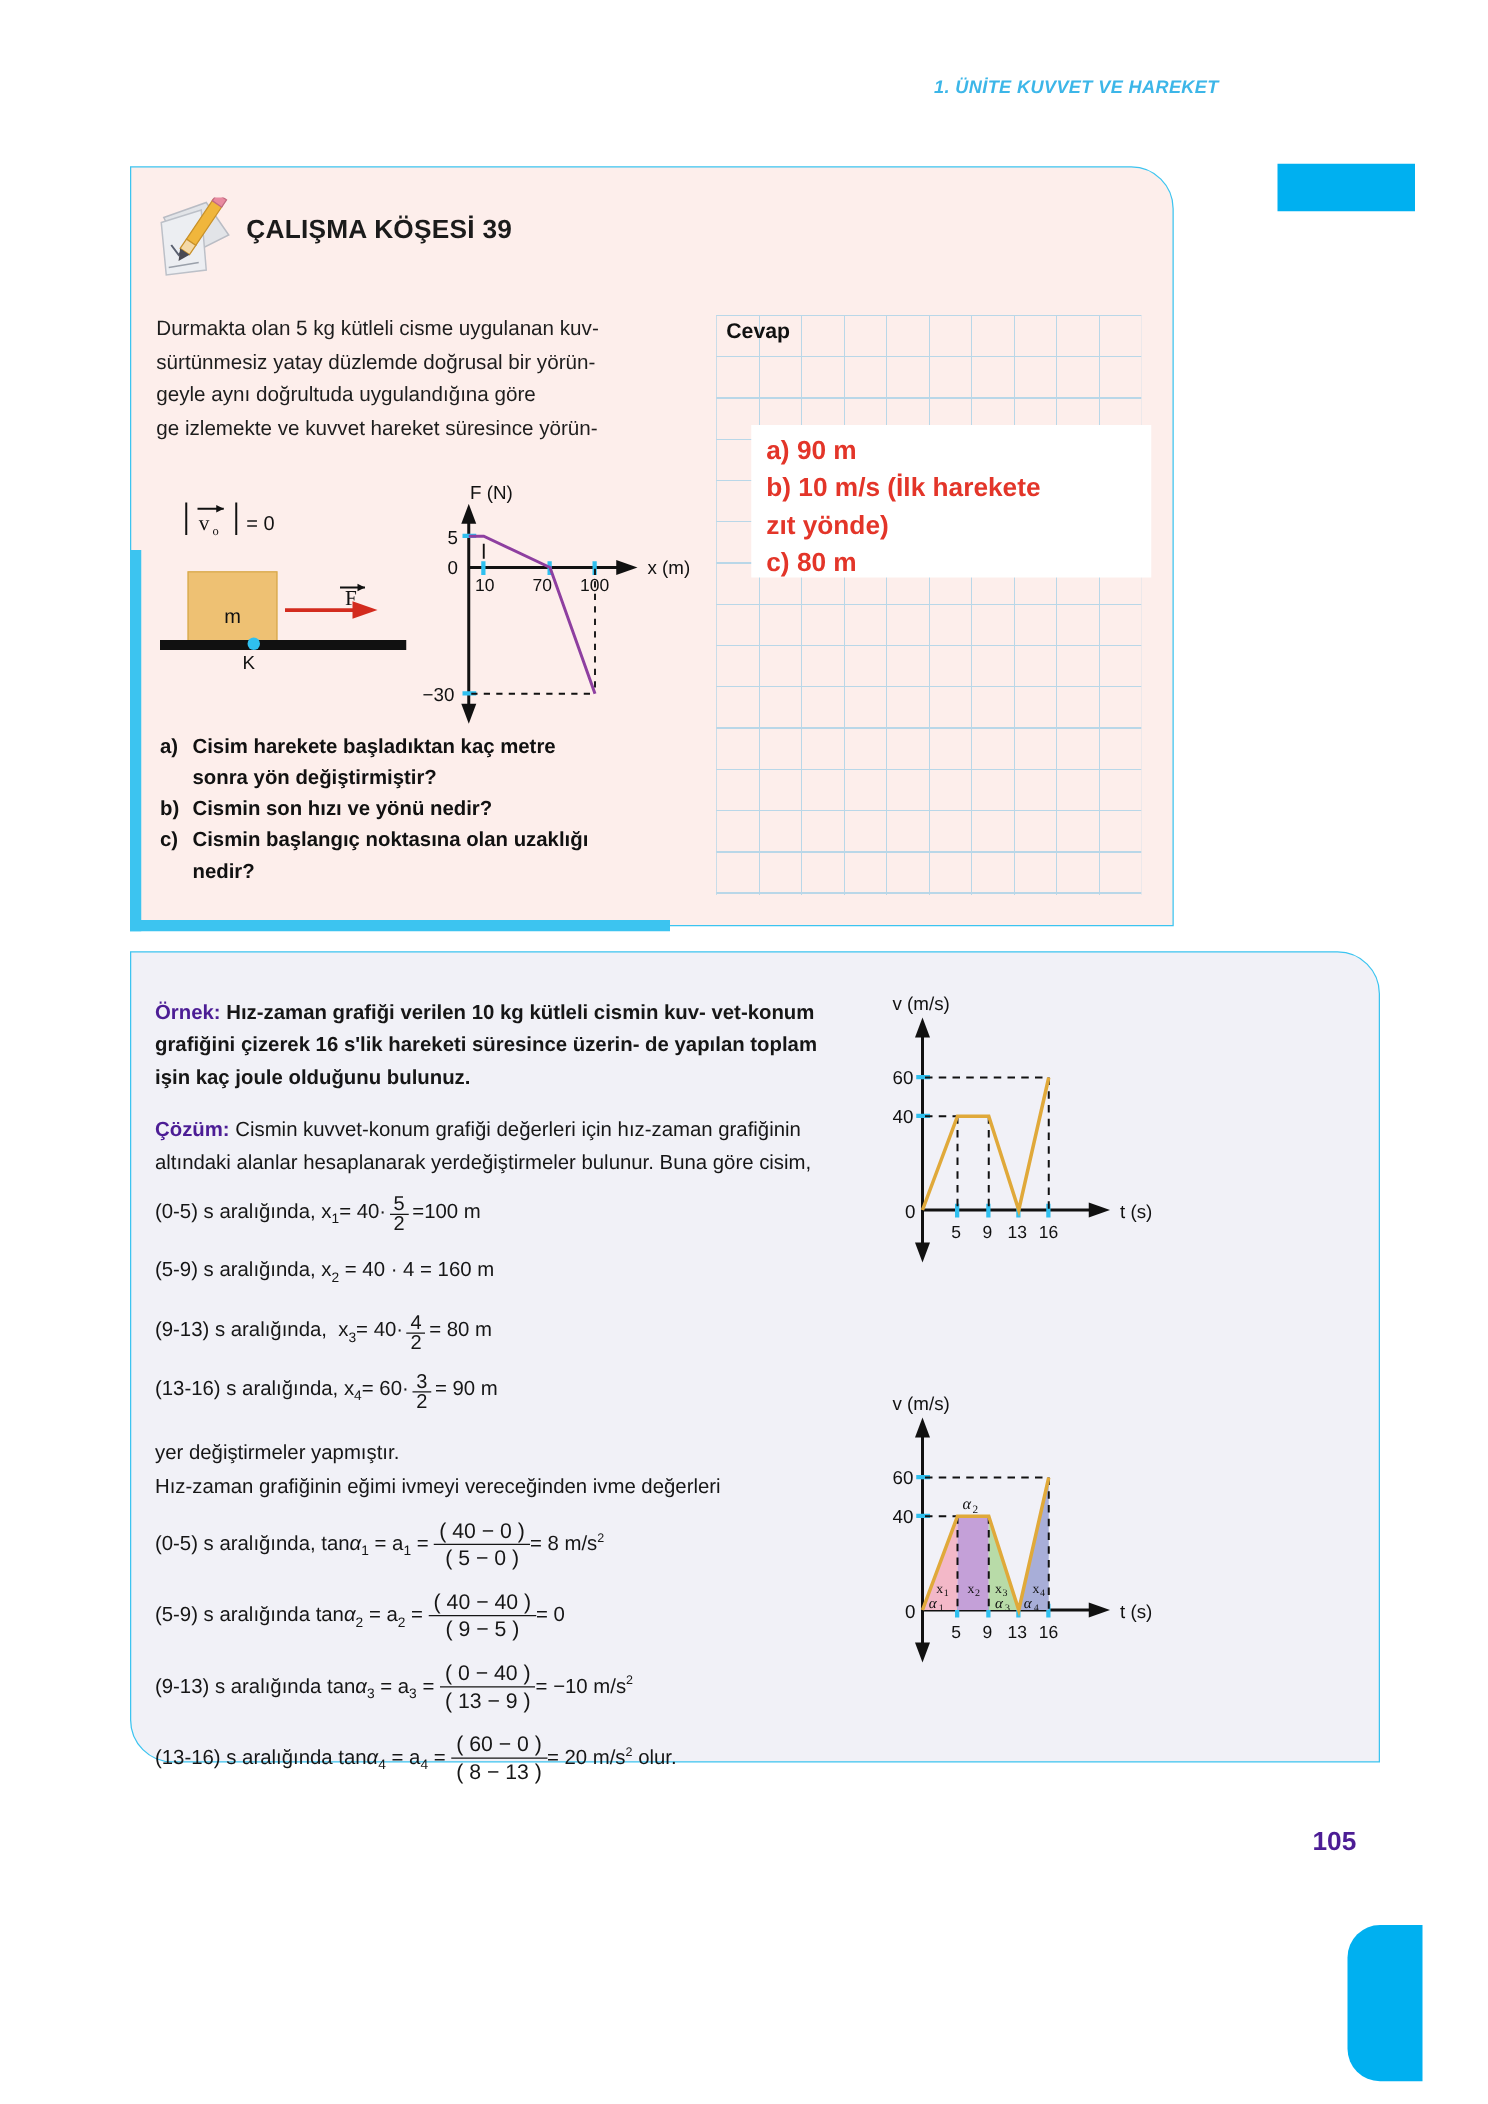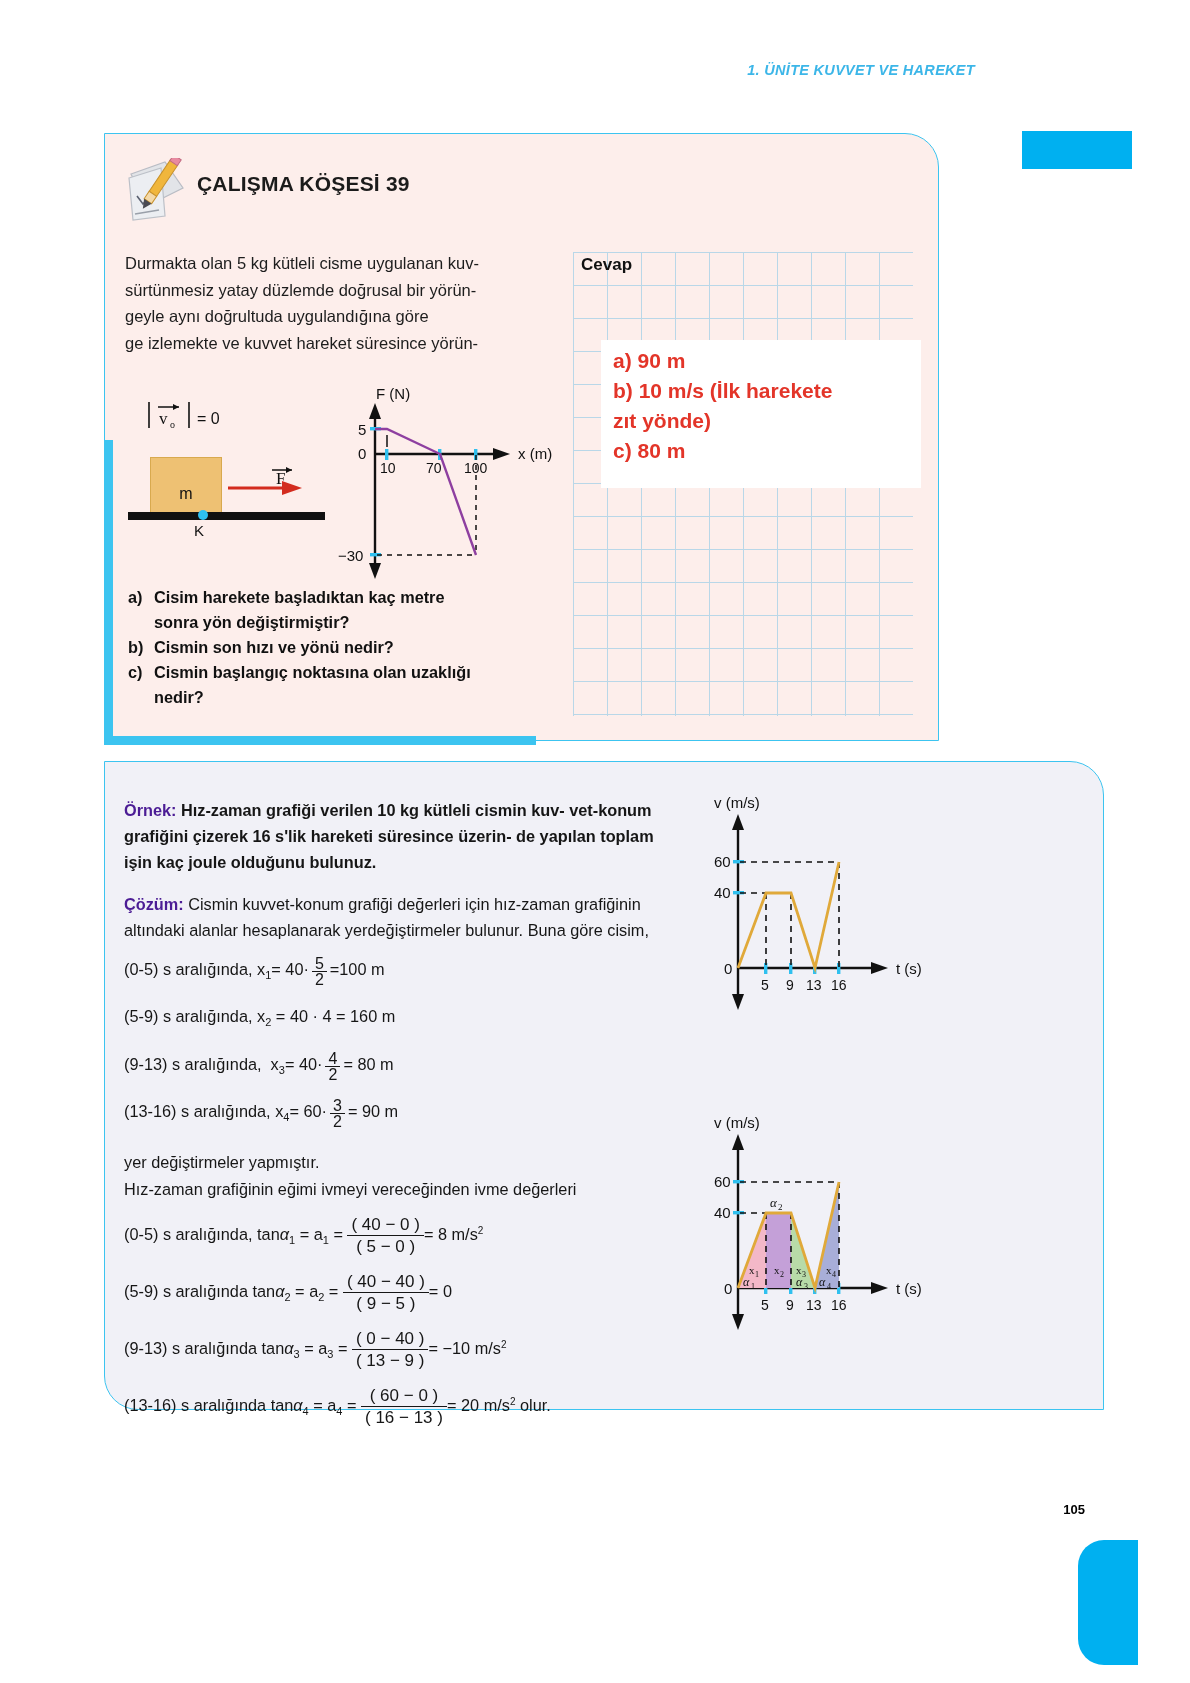--- a/index.html
+++ b/index.html
@@ -91,21 +91,21 @@
       repeating-linear-gradient(to right, #b9d7e8 0 1px, transparent 1px 34px),
       repeating-linear-gradient(to bottom, #b9d7e8 0 1px, transparent 1px 33px),
       #fdeeeb;
   }
   .cevap-label{
     position:absolute; left:581px; top:255px;
     font-size:17px; font-weight:bold; color:#111;
   }
   .answer-box{
     position:absolute; left:601px; top:340px;
-    width:320px; height:148px; background:#ffffff;
+    width:320px; height:122px; background:#ffffff;
     padding:6px 0 0 12px;
   }
   .answer-box div{
     font-size:21px; font-weight:bold; color:#e33529; line-height:30px;
   }
 
   
   .ex-panel{
     position:absolute; left:104px; top:761px;
     width:1000px; height:649px;
@@ -136,21 +136,21 @@
     margin:0 0; line-height:19px;
   }
   .bigfrac .n{ display:block; font-size:17px; padding:1px 4px;}
   .bigfrac .d{ display:block; font-size:17px; border-top:1.5px solid #161616; padding:1px 4px;}
   sub{ font-size:11px; }
   sup{ font-size:10px; }
   .it{ font-style:italic; }
 
   .pagenum{
     position:absolute; right:105px; top:1462px;
-    font-size:13px; font-weight:bold; color:#000000;margin-top:40px;
+    font-size:21px; font-weight:bold; color:#4c1d95;
   }
 
   svg{ display:block; }
 </style>
 </head>
 <body>
 
 <div class="unit-header">1. ÜNİTE   KUVVET VE HAREKET</div>
 <div class="right-tab"></div>
 <div class="corner-tab"></div>
@@ -328,21 +328,21 @@
     <span>(9-13) s aralığında</span>
     <span>tan</span><span class="it">α</span><sub>3</sub>
     = a<sub>3</sub>
     = <span class="bigfrac"><span class="n">( 0 − 40 )</span><span class="d">( 13 − 9 )</span></span><span>= −10 m/s</span><sup>2</sup>
   </div>
 
   <div class="solline" style="margin-top:14px">
     <span>(13-16) s aralığında</span>
     <span>tan</span><span class="it">α</span><sub>4</sub>
     = a<sub>4</sub>
-    = <span class="bigfrac"><span class="n">( 60 − 0 )</span><span class="d">( 16 − 13 )</span></span><span>= 20 m/s</span><sup>2</sup><span> olur.</span>
+    = <span class="bigfrac"><span class="n">( 60 − 0 )</span><span class="d">( 8 − 13 )</span></span><span>= 20 m/s</span><sup>2</sup><span> olur.</span>
   </div>
 </div>
 
 <svg style="position:absolute;left:700px;top:790px;" width="260" height="230">
   <text x="14" y="18" font-family="Liberation Sans, sans-serif" font-size="15" fill="#111">v (m/s)</text>
   <line x1="38" y1="36" x2="38" y2="210" stroke="#111" stroke-width="2.4"></line>
   <polygon points="38,24 32,40 44,40" fill="#111"></polygon>
   <polygon points="38,220 32,204 44,204" fill="#111"></polygon>
   <line x1="38" y1="178" x2="175" y2="178" stroke="#111" stroke-width="2.4"></line>
   <polygon points="188,178 171,172 171,184" fill="#111"></polygon>

